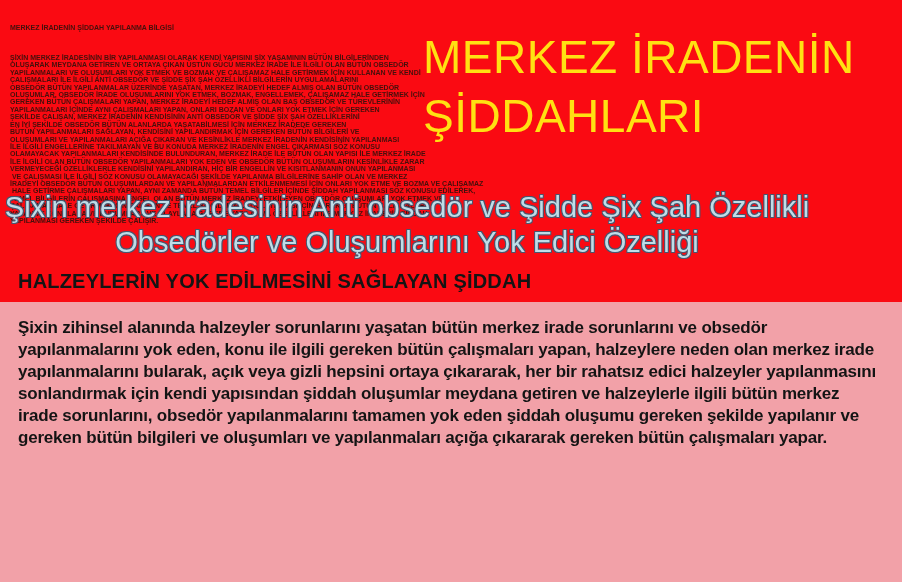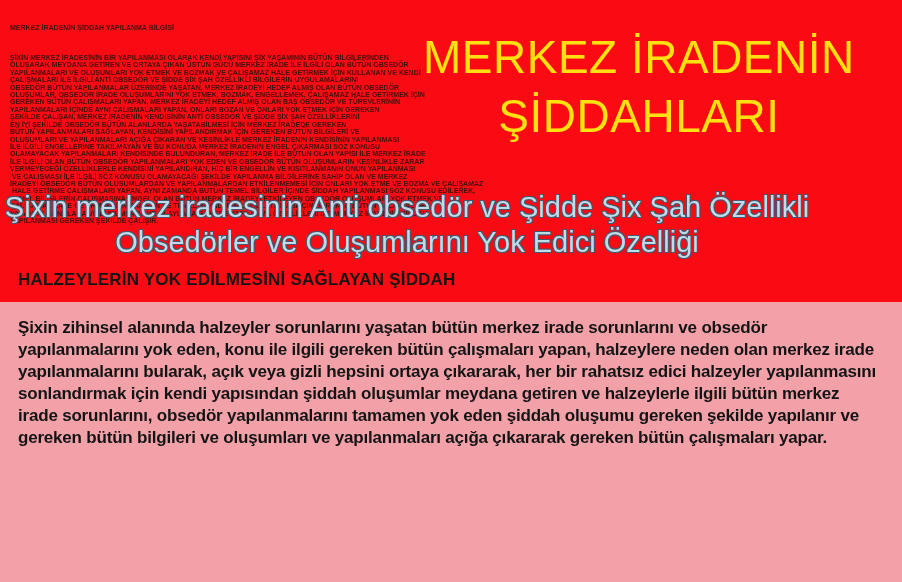--- a/index.html
+++ b/index.html
@@ -21,21 +21,21 @@
     color:var(--maroon, #46100c);
     font-size:7px; font-weight:700; line-height:7.4px;
     white-space:pre; letter-spacing:0;
   }
   .fp-heading { margin:0 0 8px 0; font-size:7px; font-weight:700; }
   .fp-body { margin:0; }
   .main-title {
     position:absolute; left:423px; top:28px; margin:0;
     color:var(--yellow, #ffe112);
     font-size:46px; font-weight:400; line-height:59px;
-    letter-spacing:0.5px; white-space:pre-line;text-align:center;
+    letter-spacing:0.5px; white-space:pre-line;
   }
   .subtitle {
     position:absolute; left:0; top:190px; width:814px; margin:0;
     text-align:center;
     color:var(--subtitle_blue, #bfdde8);
     font-size:29px; font-weight:400; line-height:35px;
     text-shadow:
       1px 1px 0 var(--subtitle_outline, #4a566e),
      -1px 1px 0 var(--subtitle_outline, #4a566e),
       1px -1px 0 var(--subtitle_outline, #4a566e),
@@ -44,21 +44,21 @@
   .info-row {
     position:absolute; left:18px; top:270px; width:870px;
     display:flex; align-items:baseline; gap:28px;
   }
   .info-label {
     color:var(--label_green, #d9e8ac);
     font-size:19px; font-weight:400;
   }
   .info-heading {
     color:var(--text_black, #141414);
-    font-size:17px; font-weight:700; letter-spacing:0.2px;
+    font-size:20px; font-weight:700; letter-spacing:0.2px;
   }
   .body-paragraph {
     margin:0; max-width:868px;
     color:var(--text_black, #141414);
     font-size:17px; font-weight:700; line-height:22px;
     letter-spacing:-0.2px;
   }
 </style>
 </head>
 <body>

